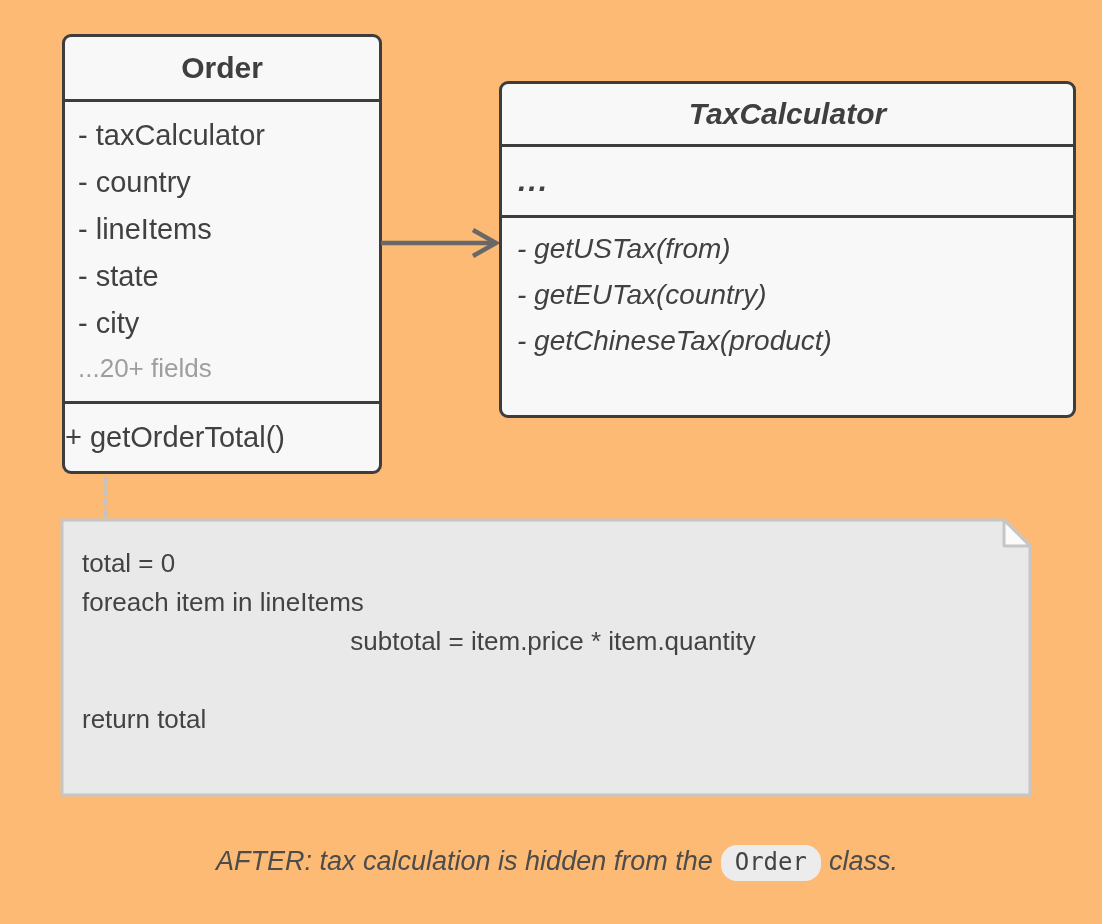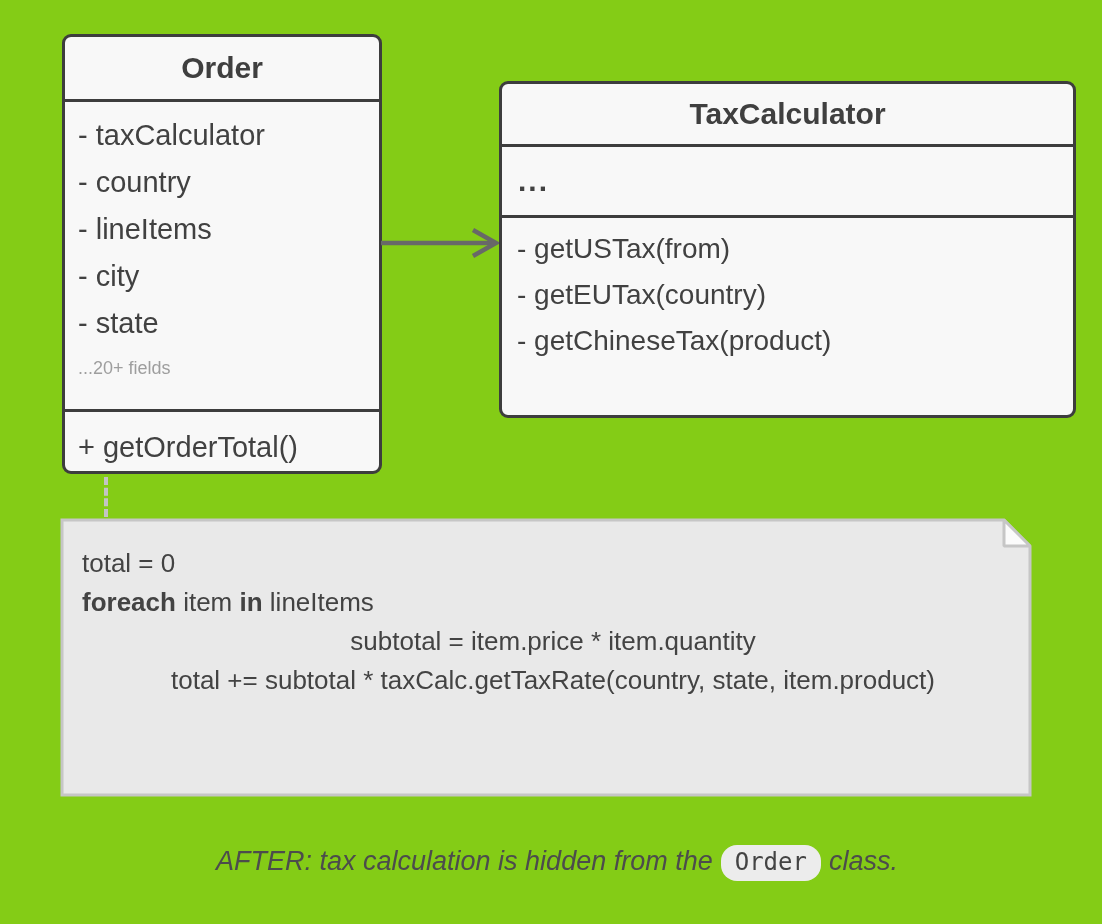--- a/index.html
+++ b/index.html
@@ -5,21 +5,21 @@
   * { margin: 0; padding: 0; box-sizing: border-box; }
   html, body { background: #ffffff; }
   body {
     font-family: "Liberation Sans", "DejaVu Sans", sans-serif;
     color: #414141;
   }
   .canvas {
     position: relative;
     width: 1102px;
     height: 924px;
-    background: #84cc16;
+    background: #fdba74;
     overflow: hidden;
   }
 
   
   .uml-class {
     position: absolute;
     display: flex;
     flex-direction: column;
     background: #f8f8f8;
     border: 3px solid #3d3d3d;
@@ -37,30 +37,30 @@
   }
   .uml-section { flex: 0 0 auto; }
   .uml-line {
     font-size: 29px;
     color: #414141;
     line-height: 47px;
     white-space: nowrap;
   }
   .muted {
     color: #9e9e9e;
-    font-size: 18px;
+    font-size: 26px;
     line-height: 42px;
   }
 
   .order-box { left: 62px; top: 34px; width: 320px; height: 440px; }
   .order-box .uml-title { height: 65px; }
   .order-box .fields { flex: 1 1 auto; padding: 10px 16px 0 13px; border-bottom: 3px solid #3d3d3d; }
-  .order-box .methods { height: 59px; display: flex; align-items: flex-end; padding-left: 13px; }
+  .order-box .methods { height: 67px; display: flex; align-items: center; }
 
-  .taxcalc-box { left: 499px; top: 81px; width: 577px; height: 337px; }
+  .taxcalc-box { left: 499px; top: 81px; width: 577px; height: 337px; font-style: italic; }
   .taxcalc-box .uml-title { height: 63px; }
   .taxcalc-box .ellipsis-section {
     height: 71px;
     display: flex;
     align-items: center;
     padding-left: 16px;
     border-bottom: 3px solid #3d3d3d;
     font-size: 30px;
     font-weight: bold;
     letter-spacing: 2px;
@@ -97,21 +97,21 @@
     left: 0; top: 0; right: 0; bottom: 0;
     padding: 26px 30px 0 22px;
   }
   .code-line {
     font-size: 26px;
     line-height: 39px;
     min-height: 39px;
     color: #434343;
     white-space: nowrap;
   }
-  .code-line .kw { font-weight: bold; }
+  .code-line .kw { font-weight: normal; }
   .code-line.indent { padding-left: 38px; text-align: center; }
 
   
   .caption {
     position: absolute;
     left: 12px; right: 0;
     top: 845px;
     text-align: center;
     font-size: 27px;
     color: #4c4c4c;
@@ -132,22 +132,22 @@
 <body>
 
 <div class="canvas">
 
   <section class="uml-class order-box">
     <header class="uml-title">Order</header>
     <div class="uml-section fields">
       <div class="uml-line">- taxCalculator</div>
       <div class="uml-line">- country</div>
       <div class="uml-line">- lineItems</div>
+      <div class="uml-line">- state</div>
       <div class="uml-line">- city</div>
-      <div class="uml-line">- state</div>
       <div class="uml-line muted">...20+ fields</div>
     </div>
     <div class="uml-section methods">
       <div class="uml-line">+ getOrderTotal()</div>
     </div>
   </section>
 
   <svg class="assoc-arrow" width="124" height="40" viewBox="0 0 124 40" aria-hidden="true">
     <line x1="1" y1="20" x2="114" y2="20"></line>
     <path d="M 93 7 L 116 20 L 93 33"></path>
@@ -167,22 +167,22 @@
 
   <section class="note">
     <svg class="note-shape" width="972" height="279" viewBox="0 0 972 279" aria-hidden="true">
       <path class="note-body" d="M 2 2 L 944 2 L 970 28 L 970 277 L 2 277 Z"></path>
       <path class="note-fold" d="M 944 2 L 944 28 L 970 28 Z"></path>
     </svg>
     <div class="note-text">
       <div class="code-line"><span>total = 0</span></div>
       <div class="code-line"><span class="kw">foreach</span><span> item </span><span class="kw">in</span><span> lineItems</span></div>
       <div class="code-line indent"><span>subtotal = item.price * item.quantity</span></div>
-      <div class="code-line indent"><span>total += subtotal * taxCalc.getTaxRate(country, state, item.product)</span></div>
       <div class="code-line"><span></span></div>
+      <div class="code-line"><span class="kw">return</span><span> total</span></div>
     </div>
   </section>
 
   <div class="caption">
     <span class="caption-text">AFTER: tax calculation is hidden from the</span><span class="caption-code">Order</span><span class="caption-text">class.</span>
   </div>
 
 </div>
 
 </body></html>

